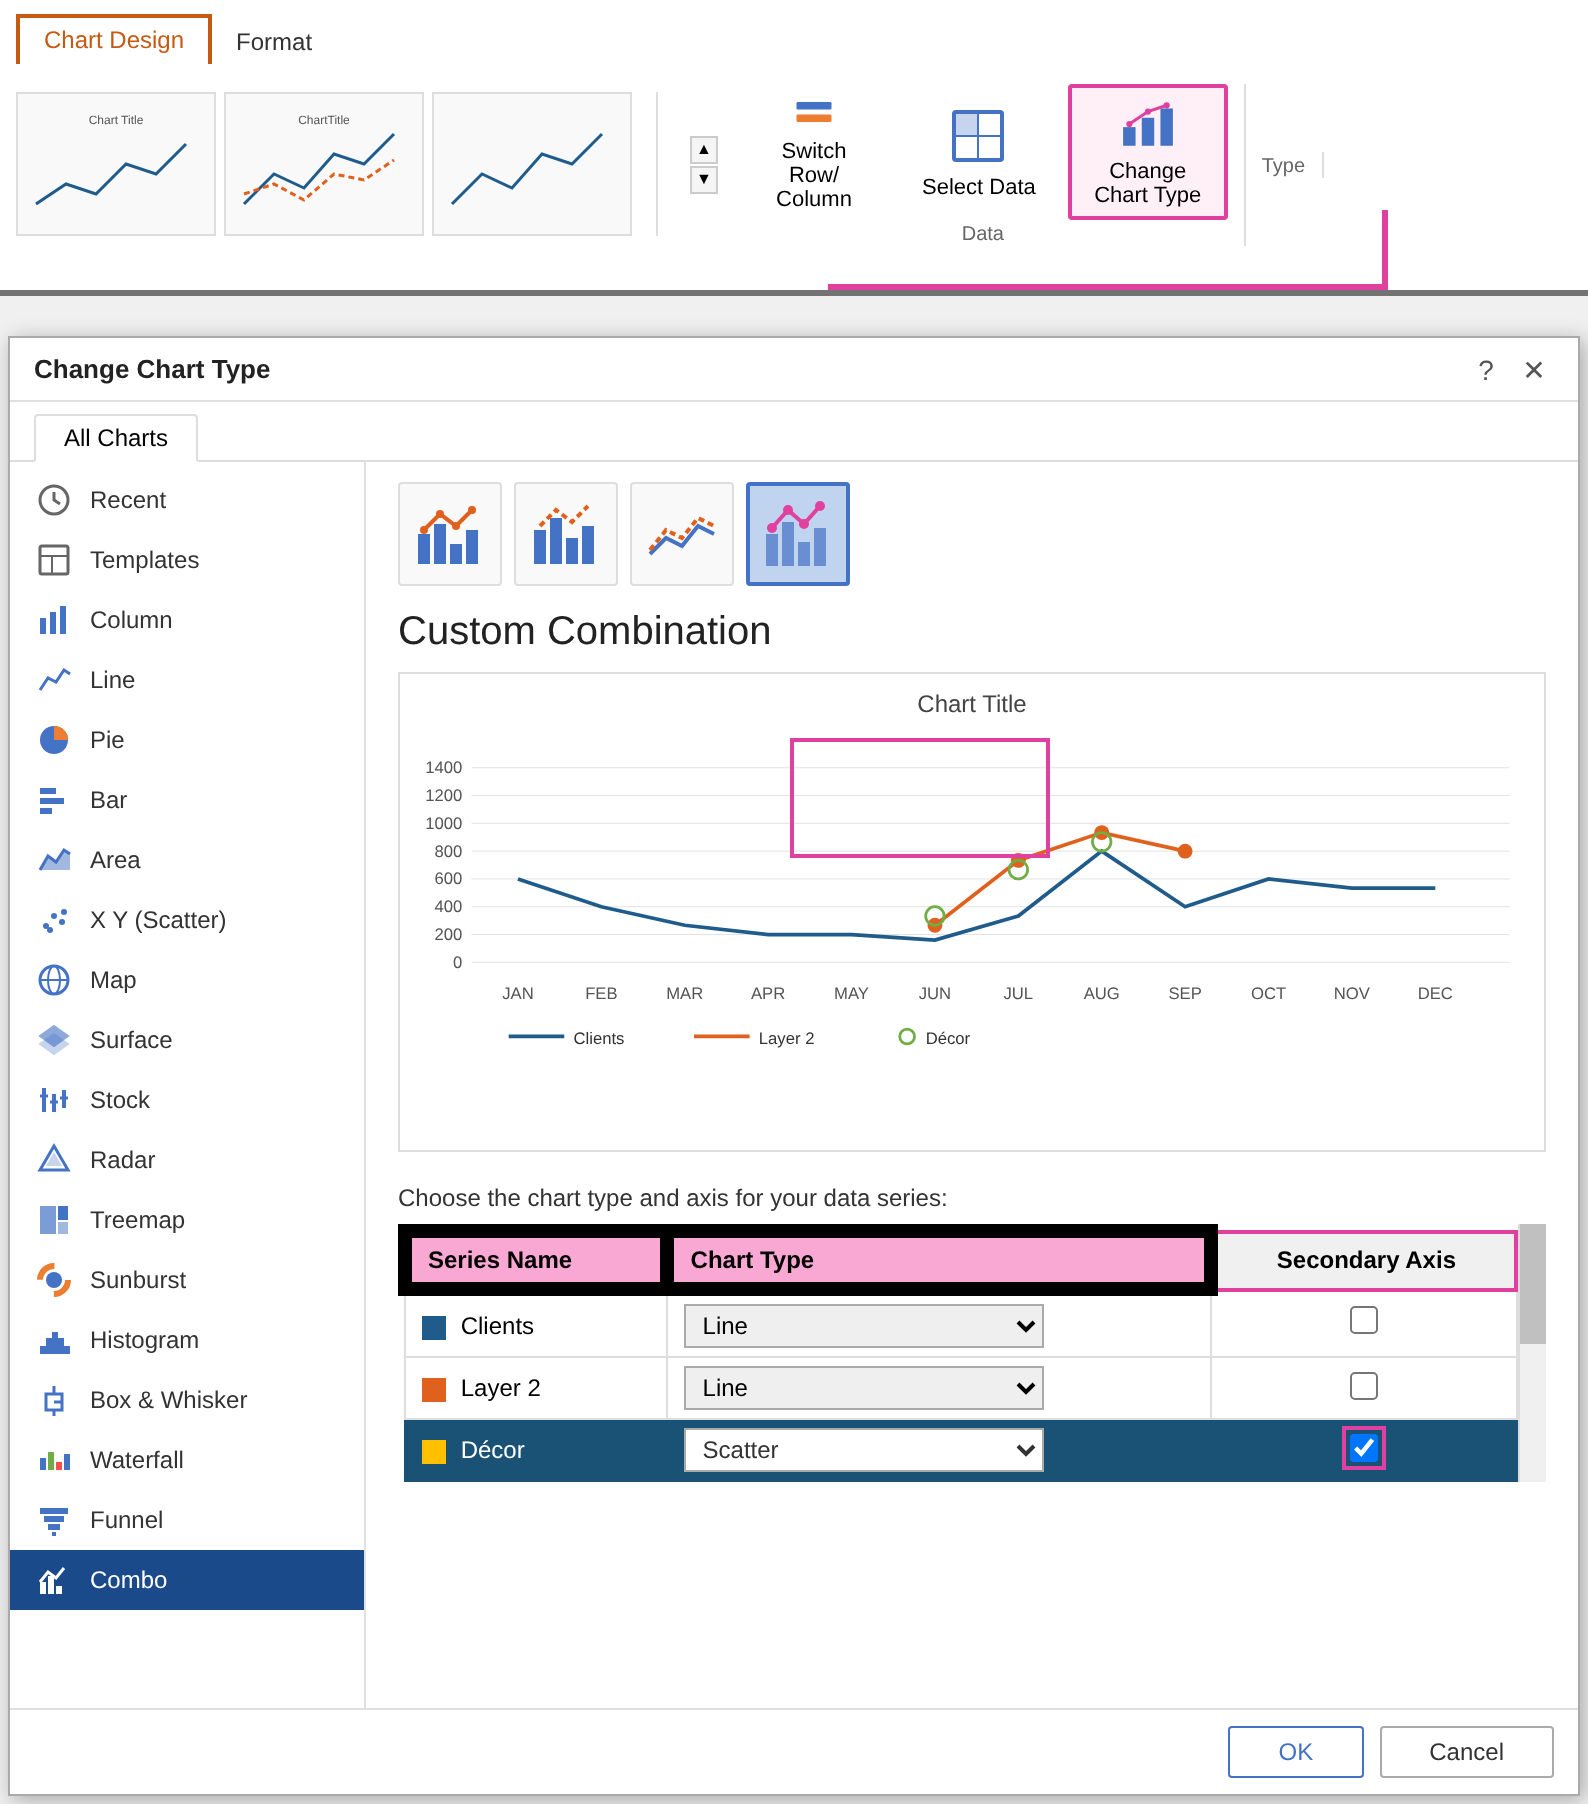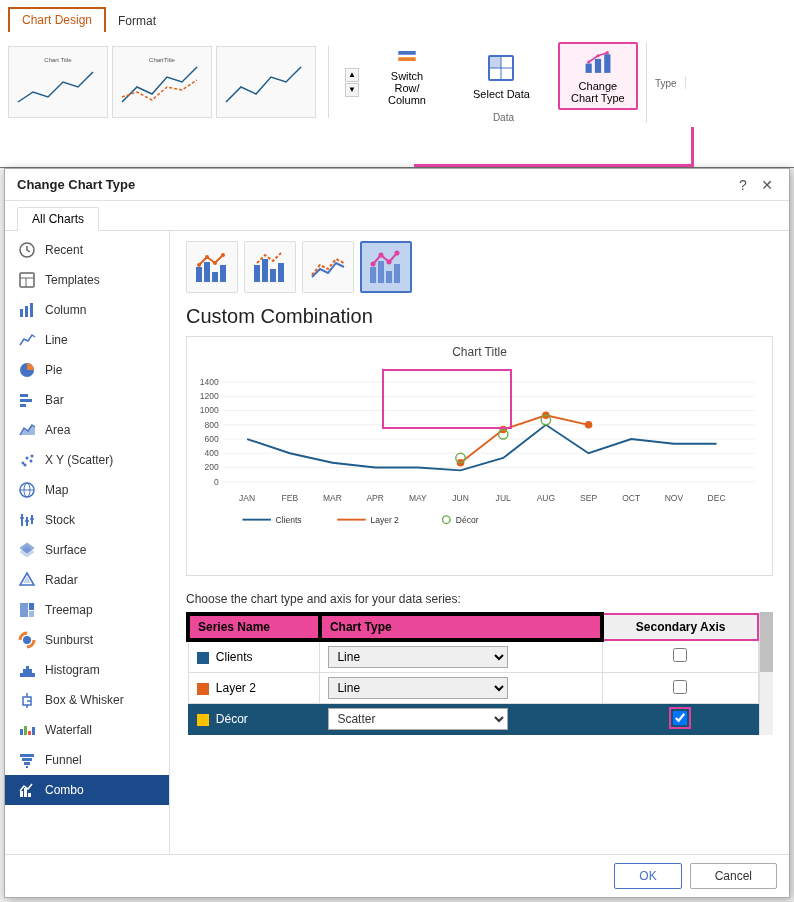--- a/index.html
+++ b/index.html
@@ -1,22 +1,22 @@
 <!DOCTYPE html>
 <html><head>
   <meta charset="utf-8">
   <style>
     * { box-sizing: border-box; margin: 0; padding: 0; }
     body { font-family: 'Segoe UI', Arial, sans-serif; font-size: 12px; background: #f0f0f0; width: 794px; height: 902px; overflow: hidden; position: relative; }
 
     
     .ribbon-area {
       background: white;
-      height: 168px;
-      border-bottom: 1px solid #737373;
+      height: 148px;
+      border-bottom: 3px solid #737373;
       position: relative;
     }
 
     .ribbon-tabs {
       display: flex;
       padding: 0 8px;
       background: white;
       height: 32px;
       align-items: flex-end;
     }
@@ -124,21 +124,21 @@
     .ribbon-section {
       display: flex;
       flex-direction: column;
       align-items: center;
       border-right: 1px solid #ddd;
       padding: 0 8px;
     }
 
     .ribbon-section-btns {
       display: flex;
-      gap: 20px;
+      gap: 8px;
     }
 
     .btn-highlighted {
       border: 2px solid #e040a0 !important;
       background: #fff0f8;
     }
 
     .dialog {
       position: absolute;
       top: 168px;
@@ -209,21 +209,21 @@
     }
 
     .dialog-body {
       display: flex;
       flex: 1;
       overflow: hidden;
     }
 
     
     .chart-sidebar {
-      width: 165px;
+      width: 178px;
       border-right: 1px solid #e0e0e0;
       overflow-y: auto;
       padding: 4px 0;
     }
 
     .sidebar-item {
       display: flex;
       align-items: center;
       padding: 5px 12px;
       cursor: pointer;
@@ -305,24 +305,24 @@
       color: #333;
     }
 
     .series-table {
       width: 100%;
       border-collapse: collapse;
       font-size: 12px;
     }
 
     .series-table th {
-      background: #ec4899;
+      background: #f9a8d4;
       padding: 4px 8px;
       text-align: left;
-      border: 4px solid #000000;
+      border: 7px solid #000000;
       font-weight: 600;
     }
 
     .series-table th.secondary-axis-header {
       border: 2px solid #e040a0;
       background: #f0f0f0;
     }
 
     .series-table td {
       padding: 4px 8px;
@@ -606,38 +606,38 @@
               <ellipse cx="9" cy="9" rx="7" ry="7" fill="none" stroke="#4472c4" stroke-width="1.5"></ellipse>
               <ellipse cx="9" cy="9" rx="3" ry="7" fill="none" stroke="#4472c4" stroke-width="1"></ellipse>
               <line x1="2" y1="9" x2="16" y2="9" stroke="#4472c4" stroke-width="1"></line>
             </svg>
         </span>
         <span>Map</span>
       </div>
       <div class="sidebar-item">
         <span class="sidebar-icon">
           <svg width="18" height="18" viewBox="0 0 18 18">
+              <polygon points="9,2 16,7 9,12 2,7" fill="#4472c4" opacity="0.6" stroke="#4472c4" stroke-width="1"></polygon>
+              <polygon points="9,6 16,11 9,16 2,11" fill="#4472c4" opacity="0.3" stroke="#4472c4" stroke-width="1"></polygon>
+            </svg>
+        </span>
+        <span>Surface</span>
+      </div>
+      <div class="sidebar-item">
+        <span class="sidebar-icon">
+          <svg width="18" height="18" viewBox="0 0 18 18">
               <line x1="4" y1="3" x2="4" y2="15" stroke="#4472c4" stroke-width="2"></line>
               <line x1="9" y1="6" x2="9" y2="15" stroke="#4472c4" stroke-width="2"></line>
               <line x1="14" y1="4" x2="14" y2="13" stroke="#4472c4" stroke-width="2"></line>
               <line x1="2" y1="7" x2="6" y2="7" stroke="#4472c4" stroke-width="1.5"></line>
               <line x1="7" y1="10" x2="11" y2="10" stroke="#4472c4" stroke-width="1.5"></line>
               <line x1="12" y1="8" x2="16" y2="8" stroke="#4472c4" stroke-width="1.5"></line>
             </svg>
         </span>
         <span>Stock</span>
-      </div>
-      <div class="sidebar-item">
-        <span class="sidebar-icon">
-          <svg width="18" height="18" viewBox="0 0 18 18">
-              <polygon points="9,2 16,7 9,12 2,7" fill="#4472c4" opacity="0.6" stroke="#4472c4" stroke-width="1"></polygon>
-              <polygon points="9,6 16,11 9,16 2,11" fill="#4472c4" opacity="0.3" stroke="#4472c4" stroke-width="1"></polygon>
-            </svg>
-        </span>
-        <span>Surface</span>
       </div>
       <div class="sidebar-item">
         <span class="sidebar-icon">
           <svg width="18" height="18" viewBox="0 0 18 18">
               <polygon points="9,2 16,14 2,14" fill="none" stroke="#4472c4" stroke-width="1.5"></polygon>
               <polygon points="9,5 13,12 5,12" fill="#4472c4" opacity="0.3"></polygon>
             </svg>
         </span>
         <span>Radar</span>
       </div>

